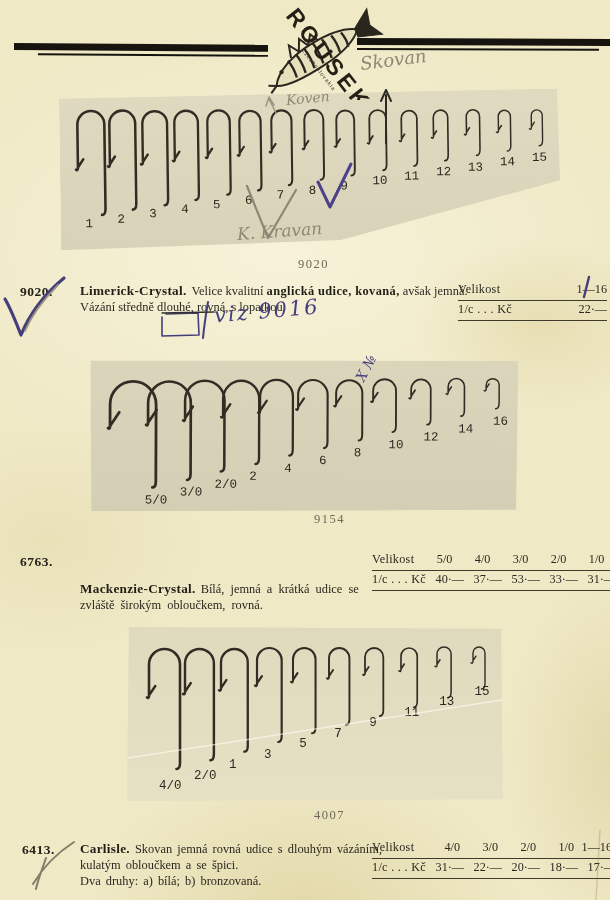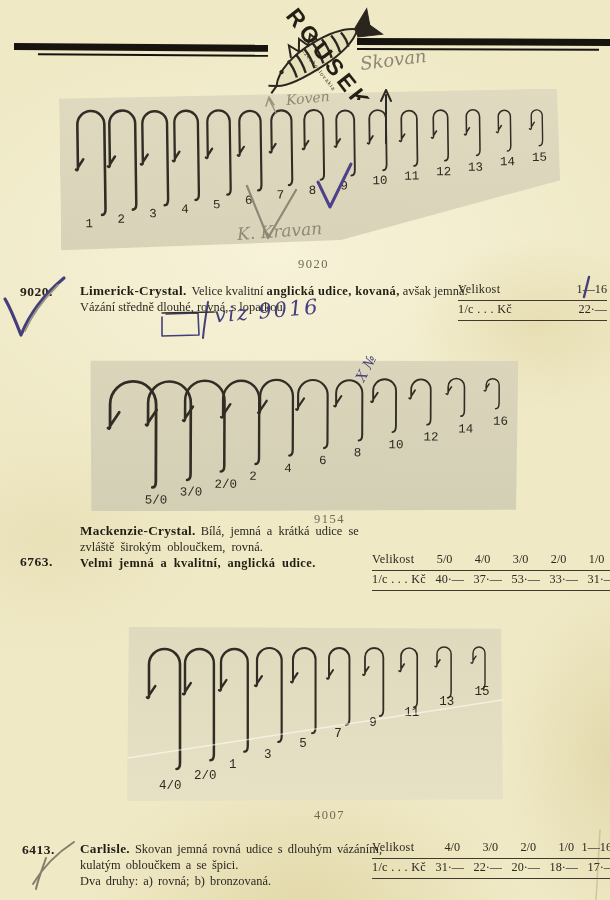--- a/index.html
+++ b/index.html
@@ -306,24 +306,23 @@
         <span class="plabel">Velikost</span>
         <span class="pcell">1—16</span>
       </div>
       <div class="prow">
         <span class="plabel">1/c . . . Kč</span>
         <span class="pcell">22·—</span>
       </div>
     </div>
 
   <div class="entry-number" style="left:20px;top:554px;">6763.</div>
-  <div class="entry-desc" data-entry="1" style="left:80px;top:523px;width:292px;word-spacing:3px;">
+  <div class="entry-desc" data-entry="1" style="left:80px;top:581px;width:292px;word-spacing:3px;">
     <div class="desc-line desc-first"><span class="entry-title">Mackenzie-Crystal.</span><span>Bílá, jemná a krátká udice se</span></div>
   <div class="desc-line"><span>zvláště širokým obloučkem, rovná.</span></div>
-      <div class="desc-line"><span class="bseg">Velmi jemná a kvalitní, anglická udice.</span></div>
     </div>
   <div class="ptable" data-entry="1" style="left:372px;top:551px;width:240px;">
       <div class="prow">
         <span class="plabel">Velikost</span>
         <span class="pcell">5/0</span>
         <span class="pcell">4/0</span>
         <span class="pcell">3/0</span>
         <span class="pcell">2/0</span>
         <span class="pcell">1/0</span>
         <span class="pcell">1—16</span>
@@ -335,21 +334,21 @@
         <span class="pcell">53·—</span>
         <span class="pcell">33·—</span>
         <span class="pcell">31·—</span>
       </div>
     </div>
 
   <div class="entry-number" style="left:22px;top:842px;">6413.</div>
   <div class="entry-desc" data-entry="2" style="left:80px;top:841px;width:292px;word-spacing:2px;">
     <div class="desc-line desc-first"><span class="entry-title">Carlisle.</span><span>Skovan jemná rovná udice s dlouhým vázáním,</span></div>
   <div class="desc-line"><span>kulatým obloučkem a se špici.</span></div>
-      <div class="desc-line"><span>Dva druhy: a) rovná; b) bronzovaná.</span></div>
+      <div class="desc-line"><span>Dva druhy: a) bílá; b) bronzovaná.</span></div>
     </div>
   <div class="ptable" data-entry="2" style="left:372px;top:839px;width:240px;">
       <div class="prow">
         <span class="plabel">Velikost</span>
         <span class="pcell">4/0</span>
         <span class="pcell">3/0</span>
         <span class="pcell">2/0</span>
         <span class="pcell">1/0</span>
         <span class="pcell">1—16</span>
       </div>

